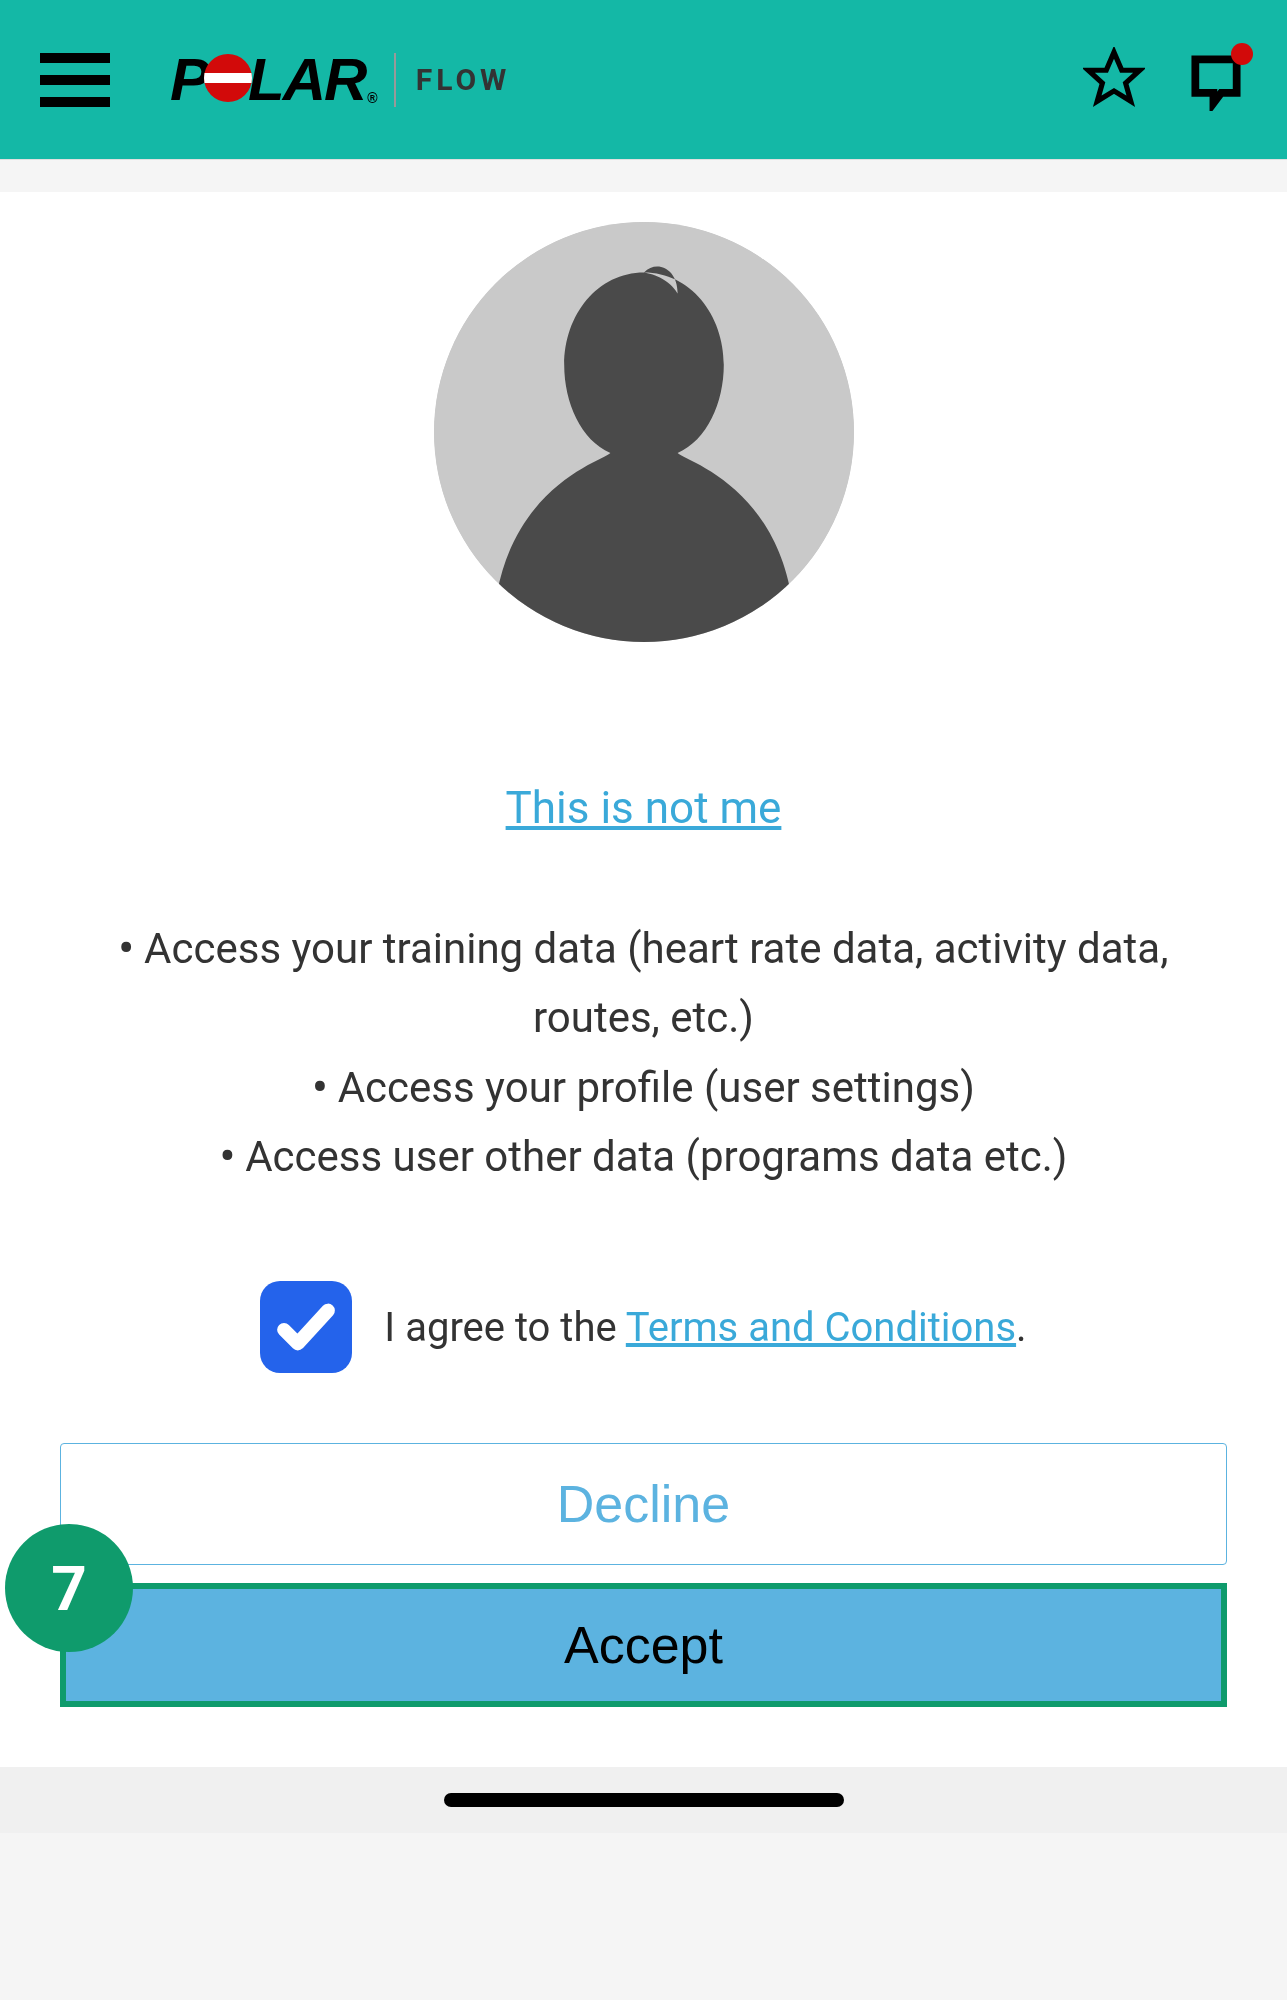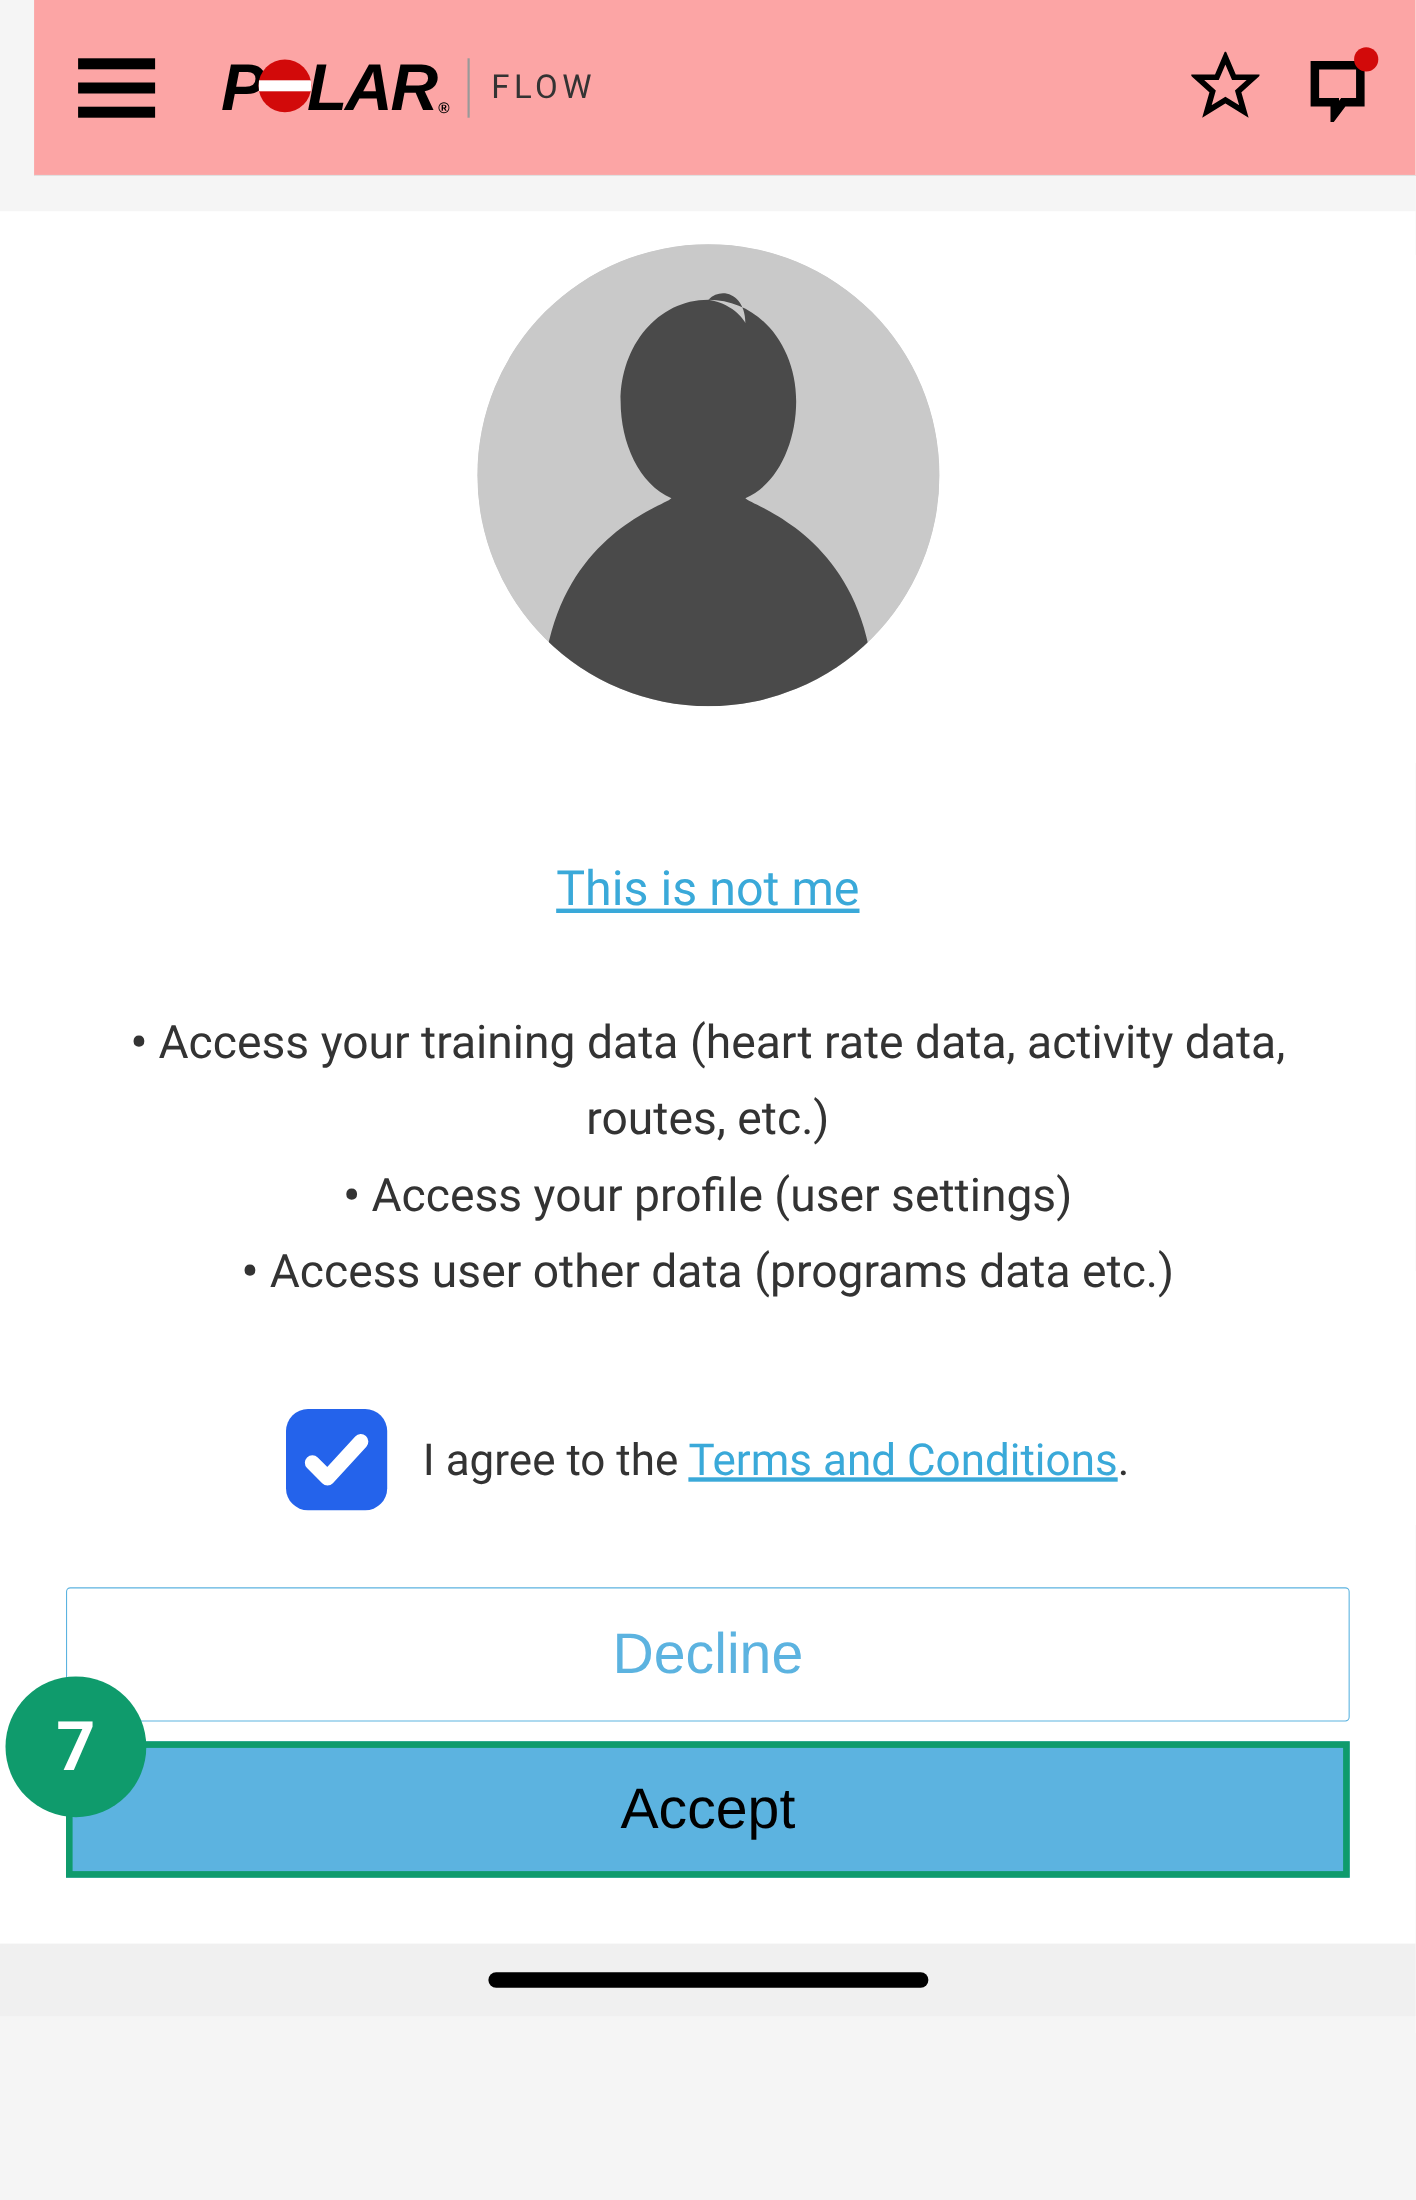--- a/index.html
+++ b/index.html
@@ -7,27 +7,26 @@
       padding: 0;
       box-sizing: border-box;
     }
     body {
       font-family: -apple-system, BlinkMacSystemFont, "Segoe UI", Roboto, Helvetica, Arial, sans-serif;
       background: #f5f5f5;
       width: 1287px;
       margin: 0 auto;
     }
     .header {
-      background: #fca5a5;
+      background: #14b8a6;
       display: flex;
       align-items: center;
       padding: 20px 40px;
       border-bottom: 1px solid #e0e0e0;
       height: 160px;
-      margin-left: 31px;
     }
     .hamburger {
       display: flex;
       flex-direction: column;
       gap: 12px;
       cursor: pointer;
       margin-right: 60px;
     }
     .hamburger span {
       width: 70px;
@@ -79,21 +78,21 @@
       top: 18px;
       left: 2px;
     }
     .divider-thin {
       width: 2px;
       height: 54px;
       background: #999;
     }
     .flow-label {
       font-size: 30px;
-      font-weight: 400;
+      font-weight: 700;
       letter-spacing: 4px;
       color: #333;
     }
     .header-icons {
       display: flex;
       gap: 40px;
       align-items: center;
     }
     .star-icon svg {
       width: 62px;

